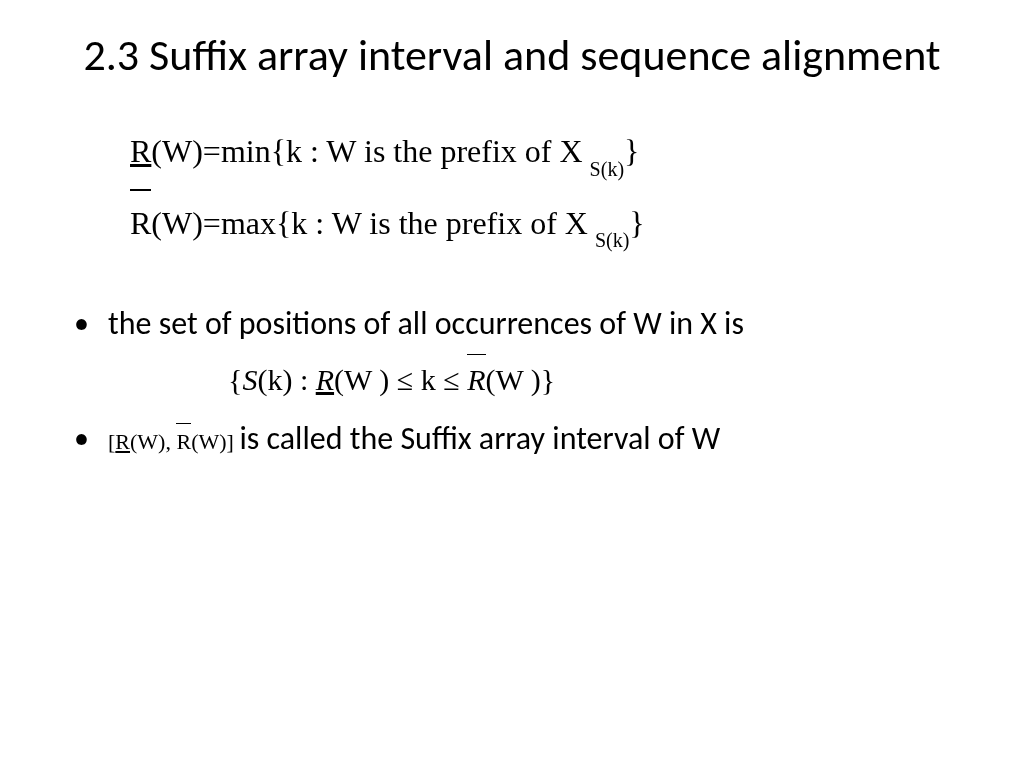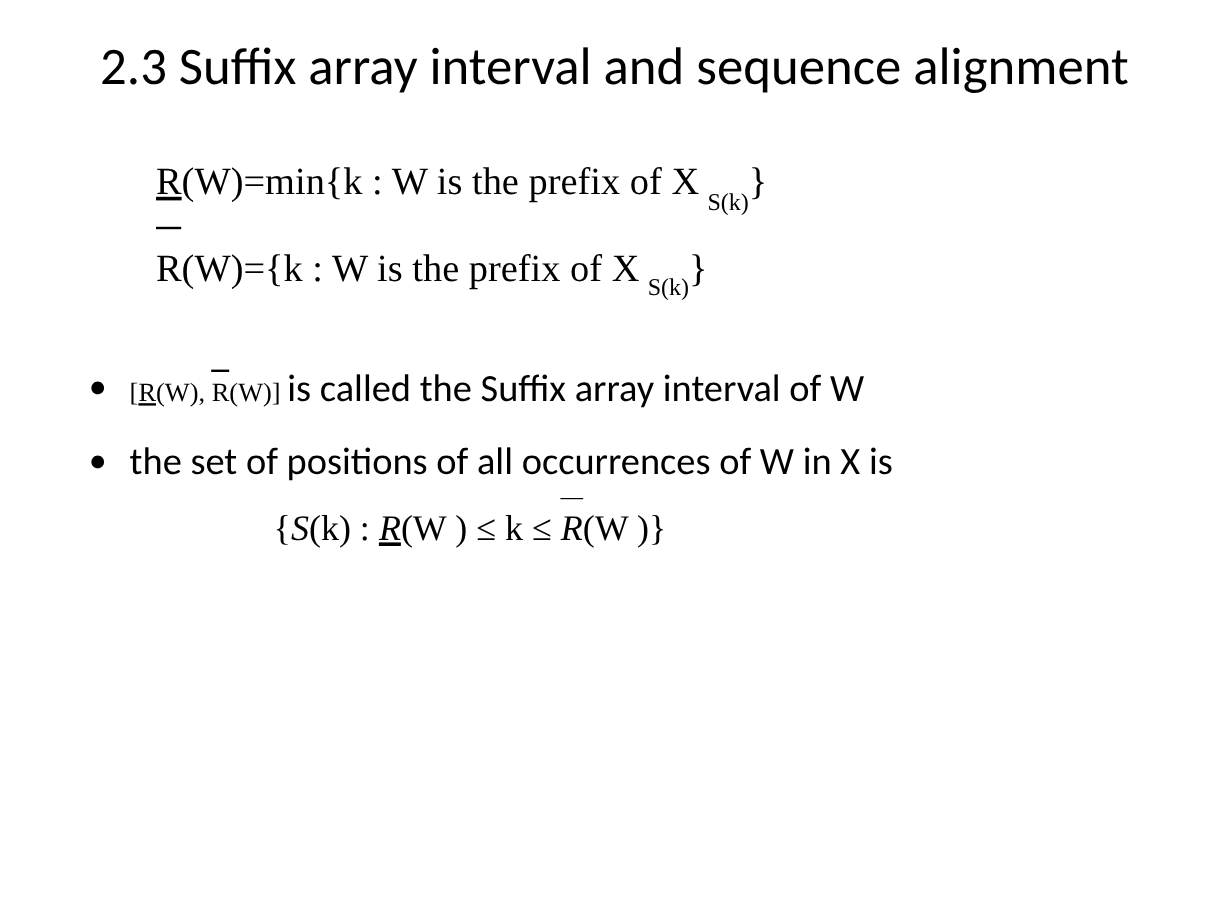--- a/index.html
+++ b/index.html
@@ -134,33 +134,34 @@
       <span> = </span>
       <span>min</span>
       <span>{k  : W is the prefix of  X</span>
       <span class="sub">S(k)</span>
       <span>}</span>
     </div>
     <div class="eq-line">
       <span class="overline-r">R</span>
       <span>(W)</span>
       <span> = </span>
+      <span>max</span>
       <span>{k : W is the prefix of  X</span>
       <span class="sub">S(k)</span>
       <span>}</span>
     </div>
   </div>
 
   <ul class="bullets">
     <li>
-      <span class="interval-notation">
-        <span>[</span><span class="underline-r">R</span><span>(W),</span><span> </span><span class="overline-small">R</span><span>(W)]</span>
-      </span><span> is called the Suffix array interval of W</span>
-    </li>
-    <li>
       <span>the set of positions of all occurrences of W in X is</span>
       <div class="set-expr">
         <span class="up">{</span><span>S</span><span class="up">(k) : </span><span class="r-under">R</span><span class="up">(W ) ≤ k ≤ </span><span class="r-over">R</span><span class="up">(W )</span><span class="up">}</span>
       </div>
+    </li>
+    <li>
+      <span class="interval-notation">
+        <span>[</span><span class="underline-r">R</span><span>(W),</span><span> </span><span class="overline-small">R</span><span>(W)]</span>
+      </span><span> is called the Suffix array interval of W</span>
     </li>
   </ul>
 
 </div>
 
 </body></html>

